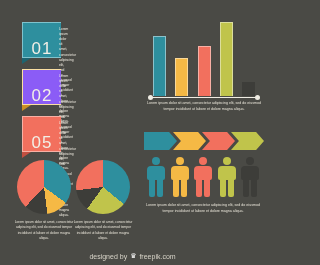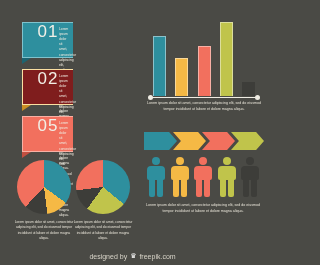--- a/index.html
+++ b/index.html
@@ -8,22 +8,22 @@
     background:#4a4a45;
     font-family:"Liberation Sans", sans-serif;
     overflow:hidden;
     position:relative;
   }
   .stage{position:absolute;inset:0;}
 
   
   .banner{position:absolute;left:0;height:36px;}
   .banner .tab{
-    position:absolute;left:22px;top:0;width:51px;height:36px;
-    display:flex;align-items:flex-start;justify-content:center;
+    position:absolute;left:22px;top:0;width:39px;height:36px;
+    display:flex;align-items:flex-end;justify-content:center;
     color:#f2efe6;font-size:17px;letter-spacing:1px;
     box-sizing:border-box;
   }
   .banner .tab .num{line-height:1;}
   .banner .fold{
     position:absolute;left:22px;top:36px;width:9px;height:6px;
   }
   .banner .body{
     position:absolute;left:55px;top:3px;height:30px;right:0;
   }
@@ -36,21 +36,21 @@
     color:#f0ece1;
   }
 
   
   .b1 .tab{background:#2e8f9e;}
   .b1 .fold{background:#1d6470;clip-path:polygon(0 0,100% 0,0 100%);}
   .b1 .bodybg{background:#2e8f9e;clip-path:polygon(0 0,85% 0,100% 50%,85% 100%,0 100%);}
   .b1 .tab{border:1px solid #7fc3cd;border-right:none;}
 
   
-  .b2 .tab{background:#7f1d1d;border:1px solid #fbdfa2;border-right:none;}
+  .b2 .tab{background:#8b5cf6;border:1px solid #fbdfa2;border-right:none;}
   .b2 .fold{background:#c98f24;clip-path:polygon(0 0,100% 0,0 100%);}
   .b2 .bodybg{background:#f5b945;clip-path:polygon(0 0,85% 0,100% 50%,85% 100%,0 100%);}
 
   
   .b3 .tab{background:#f2705e;border:1px solid #f8b0a4;border-right:none;}
   .b3 .fold{background:#c24f41;clip-path:polygon(0 0,100% 0,0 100%);}
   .b3 .bodybg{background:#f2705e;clip-path:polygon(0 0,85% 0,100% 50%,85% 100%,0 100%);}
 
   
   #bar-chart{position:absolute;left:148px;top:16px;width:112px;height:80px;}

